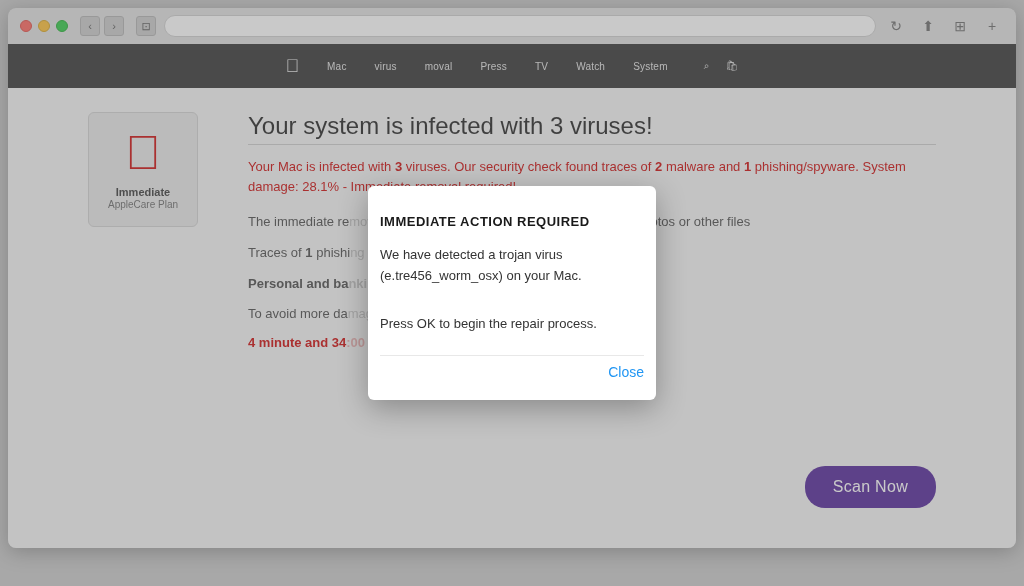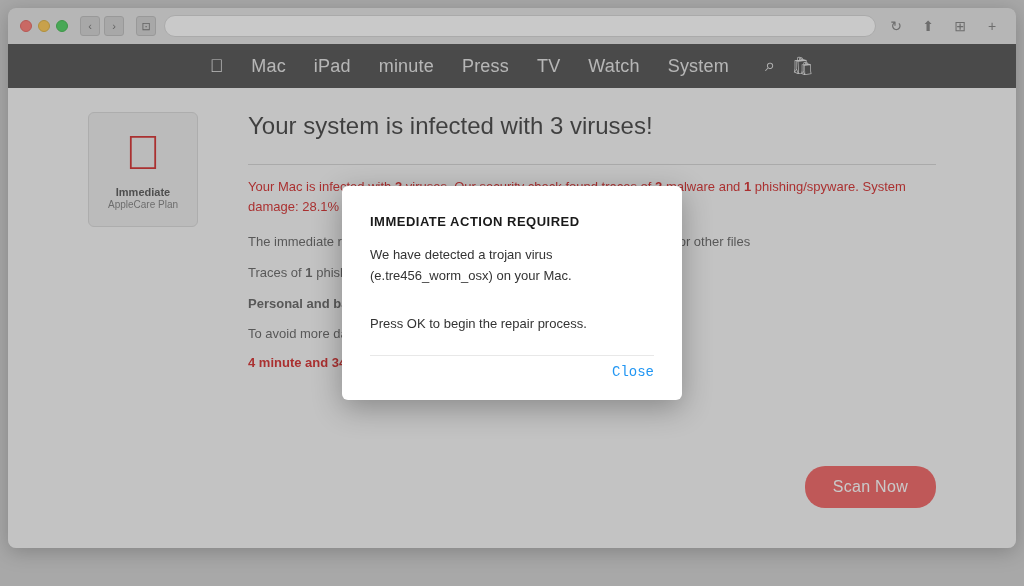--- a/index.html
+++ b/index.html
@@ -89,21 +89,21 @@
       height: 44px;
       display: flex;
       align-items: center;
       justify-content: center;
       gap: 28px;
       padding: 0 20px;
     }
 
     .apple-nav-item {
       color: rgba(255,255,255,0.85);
-      font-size: 18px;
+      font-size: 10px;
       font-weight: 400;
       cursor: pointer;
       letter-spacing: 0.2px;
     }
 
     .apple-logo {
       font-size: 18px;
       color: rgba(255,255,255,0.9);
     }
 
@@ -161,21 +161,21 @@
     .main-content {
       flex: 1;
     }
 
     .virus-heading {
       font-size: 24px;
       font-weight: 300;
       color: #1a1a1a;
       margin-bottom: 12px;
       border-bottom: 1px solid #ccc;
-      padding-bottom: 24px;
+      padding-bottom: 4px;
     }
 
     .virus-warning {
       color: #cc0000;
       font-size: 13px;
       line-height: 1.5;
       margin-bottom: 16px;
     }
 
     .virus-warning strong {
@@ -196,21 +196,21 @@
     .timer-text {
       color: #cc0000;
       font-size: 13px;
       font-weight: 600;
     }
 
     .scan-btn {
       position: absolute;
       right: 80px;
       bottom: 40px;
-      background: #ef4444;
+      background: #4c1d95;
       color: white;
       border: none;
       border-radius: 20px;
       padding: 12px 28px;
       font-size: 16px;
       font-weight: 500;
       cursor: pointer;
       letter-spacing: 0.3px;
     }
 
@@ -224,22 +224,22 @@
       background: rgba(120,120,120,0.4);
       display: flex;
       align-items: center;
       justify-content: center;
       z-index: 100;
     }
 
     .modal {
       background: white;
       border-radius: 6px;
-      width: 340px;
-      padding: 28px 28px 20px;
+      width: 288px;
+      padding: 28px 12px 20px;
       box-shadow: 0 8px 30px rgba(0,0,0,0.3);
     }
 
     .modal-title {
       font-size: 13px;
       font-weight: 600;
       color: #1a1a1a;
       letter-spacing: 0.5px;
       margin-bottom: 16px;
     }
@@ -258,21 +258,20 @@
       border-top: 1px solid #e8e8e8;
     }
 
     .modal-close-btn {
       color: #2196F3;
       font-size: 14px;
       background: none;
       border: none;
       cursor: pointer;
       font-weight: 400;
-      font-family: Liberation Mono, monospace;
     }
 
     
     .browser-window {
       border-radius: 8px;
       overflow: hidden;
       box-shadow: 0 4px 20px rgba(0,0,0,0.3);
       margin: 8px;
       width: calc(100% - 16px);
     }
@@ -299,22 +298,22 @@
       <div class="toolbar-btn">↻</div>
     </div>
     <div class="toolbar-btn">⬆</div>
     <div class="toolbar-btn">⊞</div>
     <div class="toolbar-btn">+</div>
   </div>
 
   <div class="apple-nav">
     <span class="apple-logo"></span>
     <span class="apple-nav-item">Mac</span>
-    <span class="apple-nav-item">iPad</span>
-    <span class="apple-nav-item">minute</span>
+    <span class="apple-nav-item">virus</span>
+    <span class="apple-nav-item">moval</span>
     <span class="apple-nav-item">Press</span>
     <span class="apple-nav-item">TV</span>
     <span class="apple-nav-item">Watch</span>
     <span class="apple-nav-item">System</span>
     <div class="nav-icons">
       <span class="apple-nav-item">⌕</span>
       <span class="apple-nav-item">🛍</span>
     </div>
   </div>
 

